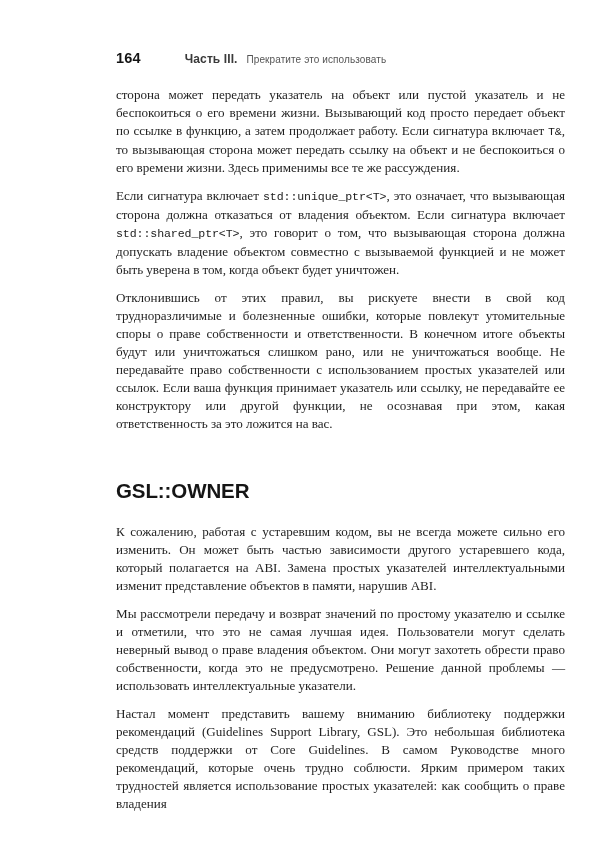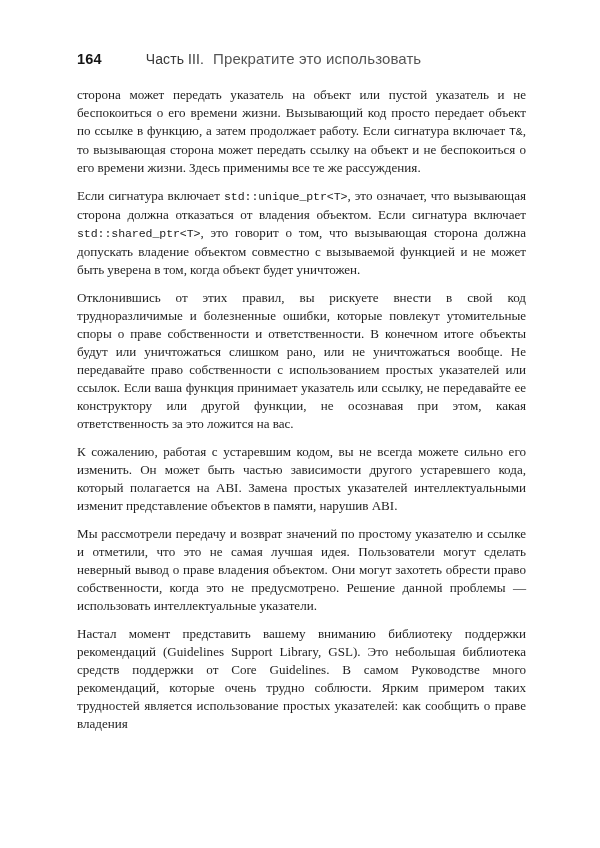--- a/index.html
+++ b/index.html
@@ -14,47 +14,48 @@
     font-family: "Liberation Serif", "DejaVu Serif", serif;
     color: #1b1b1b;
     -webkit-font-smoothing: antialiased;
   }
 
   .page {
     position: relative;
     width: 548px;
     height: 848px;
     box-sizing: border-box;
+    margin-left: 39px;
   }
 
   
   .running-head {
     position: absolute;
     left: 77px;
     top: 50px;
     display: flex;
     align-items: baseline;
     font-family: "Liberation Sans", "DejaVu Sans", sans-serif;
     white-space: nowrap;
   }
   .folio {
     font-size: 14.5px;
     font-weight: bold;
     color: #141414;
     letter-spacing: 0.2px;
   }
   .part-label {
-    font-size: 14px;
-    font-weight: normal;
+    font-size: 12px;
+    font-weight: bold;
     color: #3a3a3a;
     margin-left: 44px;
     letter-spacing: 0.1px;
   }
   .part-title {
-    font-size: 15px;
+    font-size: 10px;
     font-weight: normal;
     color: #555555;
     margin-left: 9px;
     letter-spacing: 0.1px;
   }
 
   
   .column {
     position: absolute;
     left: 77px;
@@ -111,20 +112,23 @@
   </div>
 
   <div class="column">
 
     <p class="body-par"><span>сторона может передать указатель на объект или пустой указатель и не беспокоиться о его времени жизни. Вызывающий код просто передает объект по ссылке в функцию, а затем продолжает работу. Если сигнатура включает </span><code class="inline-code">T&amp;</code><span>, то вызывающая сторона может передать ссылку на объект и не беспокоиться о его времени жизни. Здесь применимы все те же рассуждения.</span></p>
 
     <p class="body-par"><span>Если сигнатура включает </span><code class="inline-code">std::unique_ptr&lt;T&gt;</code><span>, это означает, что вызывающая сторона должна отказаться от владения объектом. Если сигнатура включает </span><code class="inline-code">std::shared_ptr&lt;T&gt;</code><span>, это говорит о том, что вызывающая сторона должна допускать владение объектом совместно с вызываемой функцией и не может быть уверена в том, когда объект будет уничтожен.</span></p>
 
     <p class="body-par">Отклонившись от этих правил, вы рискуете внести в свой код трудноразличимые и болезненные ошибки, которые повлекут утомительные споры о праве собственности и ответственности. В конечном итоге объекты будут или уничтожаться слишком рано, или не уничтожаться вообще. Не передавайте право собственности с использованием простых указателей или ссылок. Если ваша функция принимает указатель или ссылку, не передавайте ее конструктору или другой функции, не осознавая при этом, какая ответственность за это ложится на вас.</p>
 
+    <div class="heading-block">
+      <h2 class="section-heading">GSL::OWNER</h2>
+    </div>
 
     <p class="body-par">К сожалению, работая с устаревшим кодом, вы не всегда можете сильно его изменить. Он может быть частью зависимости другого устаревшего кода, который полагается на ABI. Замена простых указателей интеллектуальными изменит представление объектов в памяти, нарушив ABI.</p>
 
     <p class="body-par">Мы рассмотрели передачу и возврат значений по простому указателю и ссылке и отметили, что это не самая лучшая идея. Пользователи могут сделать неверный вывод о праве владения объектом. Они могут захотеть обрести право собственности, когда это не предусмотрено. Решение данной проблемы — использовать интеллектуальные указатели.</p>
 
     <p class="body-par">Настал момент представить вашему вниманию библиотеку поддержки рекомендаций (Guidelines Support Library, GSL). Это небольшая библиотека средств поддержки от Core Guidelines. В самом Руководстве много рекомендаций, которые очень трудно соблюсти. Ярким примером таких трудностей является использование простых указателей: как сообщить о праве владения</p>
 
   </div>
 </div>
 

